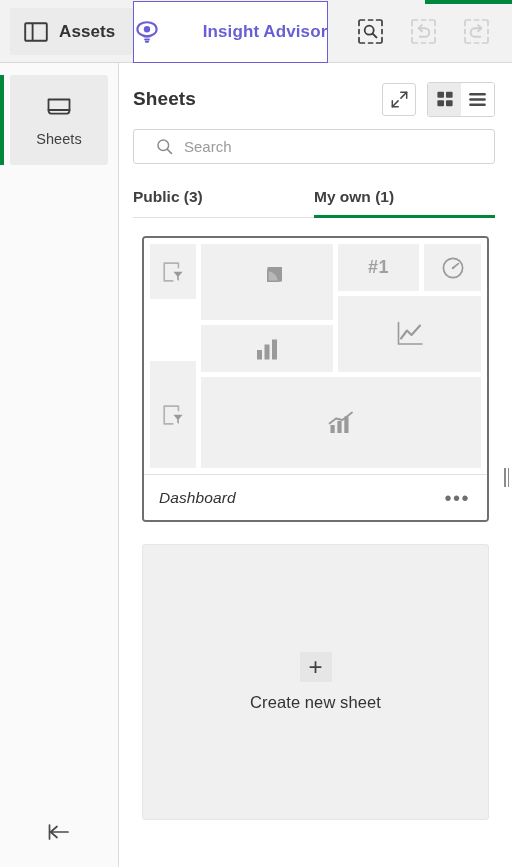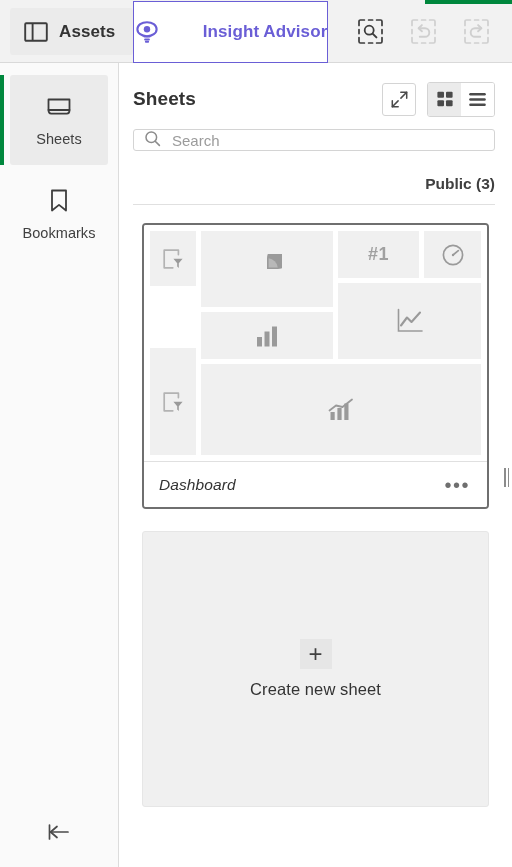--- a/index.html
+++ b/index.html
@@ -229,25 +229,26 @@
     align-items: center;
     justify-content: center;
     background: #ffffff;
     cursor: pointer;
   }
   .toggle-btn.active { background: #ebebeb; }
 
   
   .search-wrap {
     margin-top: 14px;
-    height: 22px;
+    height: 35px;
     border: 1px solid #d4d4d4;
     border-radius: 3px;
     display: flex;
-    padding: 0 10px;
+    align-items: center;
+    padding: 0 22px;
     background: #ffffff;
   }
   .search-input {
     flex: 1 1 auto;
     border: none;
     outline: none;
     background: transparent;
     font-family: "Liberation Sans", sans-serif;
     font-size: 15px;
     color: #404040;
@@ -256,21 +257,21 @@
   .search-input::placeholder { color: #9b9b9b; }
 
   
   .tabs {
     display: flex;
     margin-top: 15px;
     border-bottom: 1px solid #e0e0e0;
   }
   .tab {
     flex: 1 1 50%;
-    text-align: right;
+    text-align: left;
     padding: 9px 0 11px 0;
     font-size: 15.5px;
     font-weight: 600;
     color: #404040;
     cursor: pointer;
     position: relative;
   }
   .tab.active::after {
     content: "";
     position: absolute;
@@ -511,28 +512,20 @@
       <div class="side-item active">
         <span class="side-icon">
           <svg width="26" height="24" viewBox="0 0 26 24">
             <path d="M2.5 4.5h21v10.5h-21z" fill="none" stroke="#3d3d3d" stroke-width="1.8" stroke-linejoin="round"></path>
             <path d="M2.5 15h21c0 2.4-.9 3.6-2.6 3.6H5.1C3.4 18.6 2.5 17.4 2.5 15z" fill="none" stroke="#3d3d3d" stroke-width="1.8" stroke-linejoin="round"></path>
           </svg>
         </span>
         <span class="side-label">Sheets</span>
       </div>
 
-      <div class="side-item">
-        <span class="side-icon">
-          <svg width="22" height="26" viewBox="0 0 22 26">
-            <path d="M4 2.5h14v20l-7-5.6-7 5.6z" fill="none" stroke="#3d3d3d" stroke-width="1.8" stroke-linejoin="round"></path>
-          </svg>
-        </span>
-        <span class="side-label">Bookmarks</span>
-      </div>
 
 
 
       <div class="sidebar-spacer"></div>
 
       <div class="collapse-btn">
         <svg width="30" height="22" viewBox="0 0 30 22">
           <line x1="5.5" y1="4" x2="5.5" y2="18" stroke="#4a4a4a" stroke-width="1.7" stroke-linecap="round"></line>
           <line x1="7" y1="11" x2="24" y2="11" stroke="#4a4a4a" stroke-width="1.7" stroke-linecap="round"></line>
           <polyline points="13,5.5 6.6,11 13,16.5" fill="none" stroke="#4a4a4a" stroke-width="1.7" stroke-linecap="round" stroke-linejoin="round"></polyline>
@@ -582,20 +575,21 @@
             <svg width="17" height="17" viewBox="0 0 17 17">
               <circle cx="7.3" cy="7.3" r="5.3" fill="none" stroke="#8c8c8c" stroke-width="1.5"></circle>
               <line x1="11.2" y1="11.2" x2="15.4" y2="15.4" stroke="#8c8c8c" stroke-width="1.6" stroke-linecap="round"></line>
             </svg>
           </span>
           <input class="search-input" type="text" placeholder="Search" style="">
         </div>
 
         <div class="tabs">
           <div class="tab">Public (3)</div>
+          <div class="tab active">My own (1)</div>
         </div>
       </div>
 
       <div class="cards">
 
         <div class="sheet-card">
 
           <div class="thumb">
 
             <div class="thumb-left">

